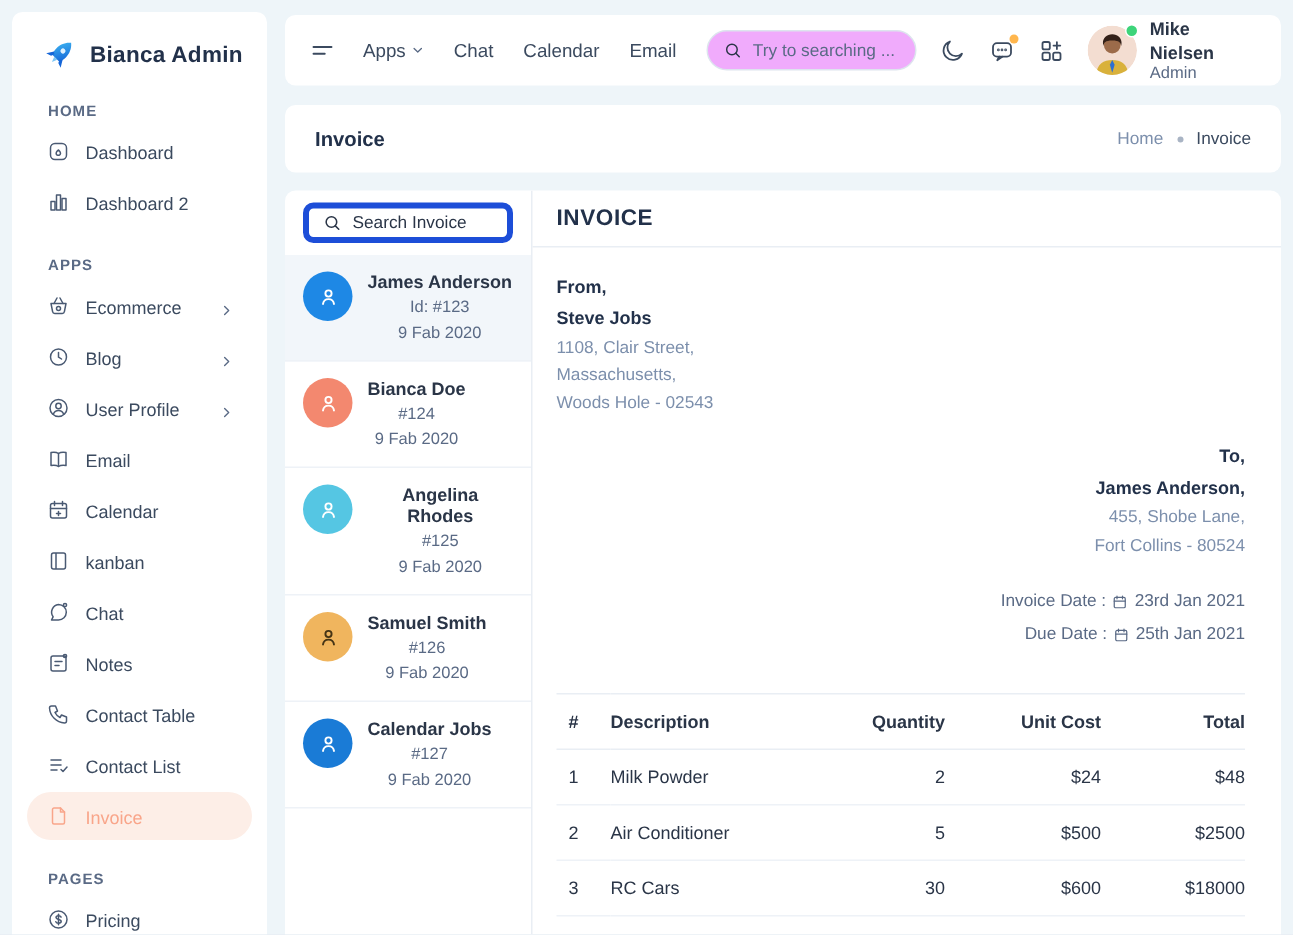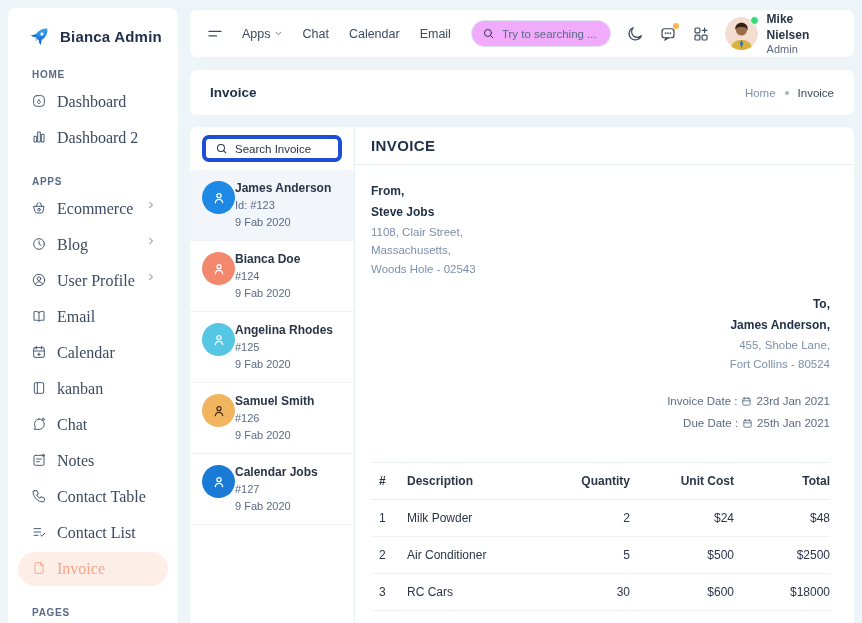--- a/index.html
+++ b/index.html
@@ -8,22 +8,22 @@
     position: relative; width: 862px; height: 623px; overflow: hidden;
     background: #eef5f9; font-family: "Liberation Sans", sans-serif; color:#2a3547;
   }
   .card { background:#fff; border-radius:7px; position:absolute; }
 
   
   .sidebar { left:8px; top:8px; width:170px; height:680px; }
   .logo { display:flex; align-items:center; gap:8px; padding:16px 10px 0 20px; cursor:pointer; }
   .logo-text { font-size:15px; font-weight:700; color:#22314a; letter-spacing:.2px; }
   .sec-label { font-size:10px; font-weight:700; letter-spacing:.7px; color:#5a6a85; margin:21px 0 5px 24px; }
-  .side-item { display:flex; align-items:flex-start; gap:10px; margin:2px 10px; padding:8px 8px 8px 13px;
-    border-radius:18px; font-size:16px; color:#3b4a5f; cursor:pointer;font-family:Liberation Serif, serif; }
+  .side-item { display:flex; align-items:flex-end; gap:10px; margin:2px 10px; padding:8px 8px 8px 13px;
+    border-radius:18px; font-size:12px; color:#3b4a5f; cursor:pointer; }
   .side-item .s-ico { display:flex; color:#4a5a73; }
   .side-item .chev { margin-left:auto; margin-right:4px; display:flex; color:#5a6a85; }
   .side-item.active { background:#fdeee7; color:#f9a58a; }
   .side-item.active .s-ico { color:#f9a58a; }
 
   
   .topbar { left:190px; top:10px; width:664px; height:47px; display:flex; align-items:center; padding:0 16px; }
   .menu-btn { display:flex; color:#3b4a5f; cursor:pointer; margin-right:18px; }
   .nav-link { display:flex; align-items:center; gap:3px; font-size:12.5px; color:#3b4a5f; margin-right:20px; cursor:pointer; }
   .nav-link .chevd { display:flex; color:#5a6a85; }
@@ -52,21 +52,21 @@
   
   .main { left:190px; top:127px; width:664px; height:560px; display:flex; overflow:hidden; }
   .list-col { width:165px; border-right:1px solid #e9eef4; display:flex; flex-direction:column; flex:none; }
   .search-area { height:38px; padding:5px 12px 0 12px; display:flex; align-items:center; }
   .inv-search { display:flex; align-items:center; gap:7px; width:100%; height:27px;
     border:4px solid #1d4ed8; border-radius:7px; padding:0 9px; }
   .inv-search .s-ic { display:flex; color:#2a3547; }
   .inv-search input { border:none; outline:none; width:100%; font-size:11.5px; color:#2a3547; font-family:inherit; background:transparent; }
   .inv-search input::placeholder { color:#2a3547; }
   .inv-items { margin-top:5px; }
-  .inv-item { display:flex; padding:11px 12px 10px 12px; border-bottom:1px solid #eef2f7; cursor:pointer; }
+  .inv-item { display:flex; gap:10px; padding:11px 12px 10px 12px; border-bottom:1px solid #eef2f7; cursor:pointer;text-align:center; }
   .inv-item.selected { background:#f2f6fa; }
   .inv-avatar { width:33px; height:33px; border-radius:50%; flex:none; display:flex; align-items:center; justify-content:center; }
   .inv-avatar .av-ic { display:flex; }
   .inv-name { font-size:12px; font-weight:700; color:#2a3547; margin-bottom:2px; }
   .inv-sub { font-size:11px; color:#5a6a85; line-height:1.5; }
 
   .detail-col { flex:1; display:flex; flex-direction:column; min-width:0; }
   .detail-header { height:38px; flex:none; border-bottom:1px solid #e9eef4; display:flex; align-items:center;
     padding:0 16px; font-size:15px; font-weight:700; letter-spacing:.4px; color:#22314a; }
   .detail-body { padding:16px 24px 0 16px; }

